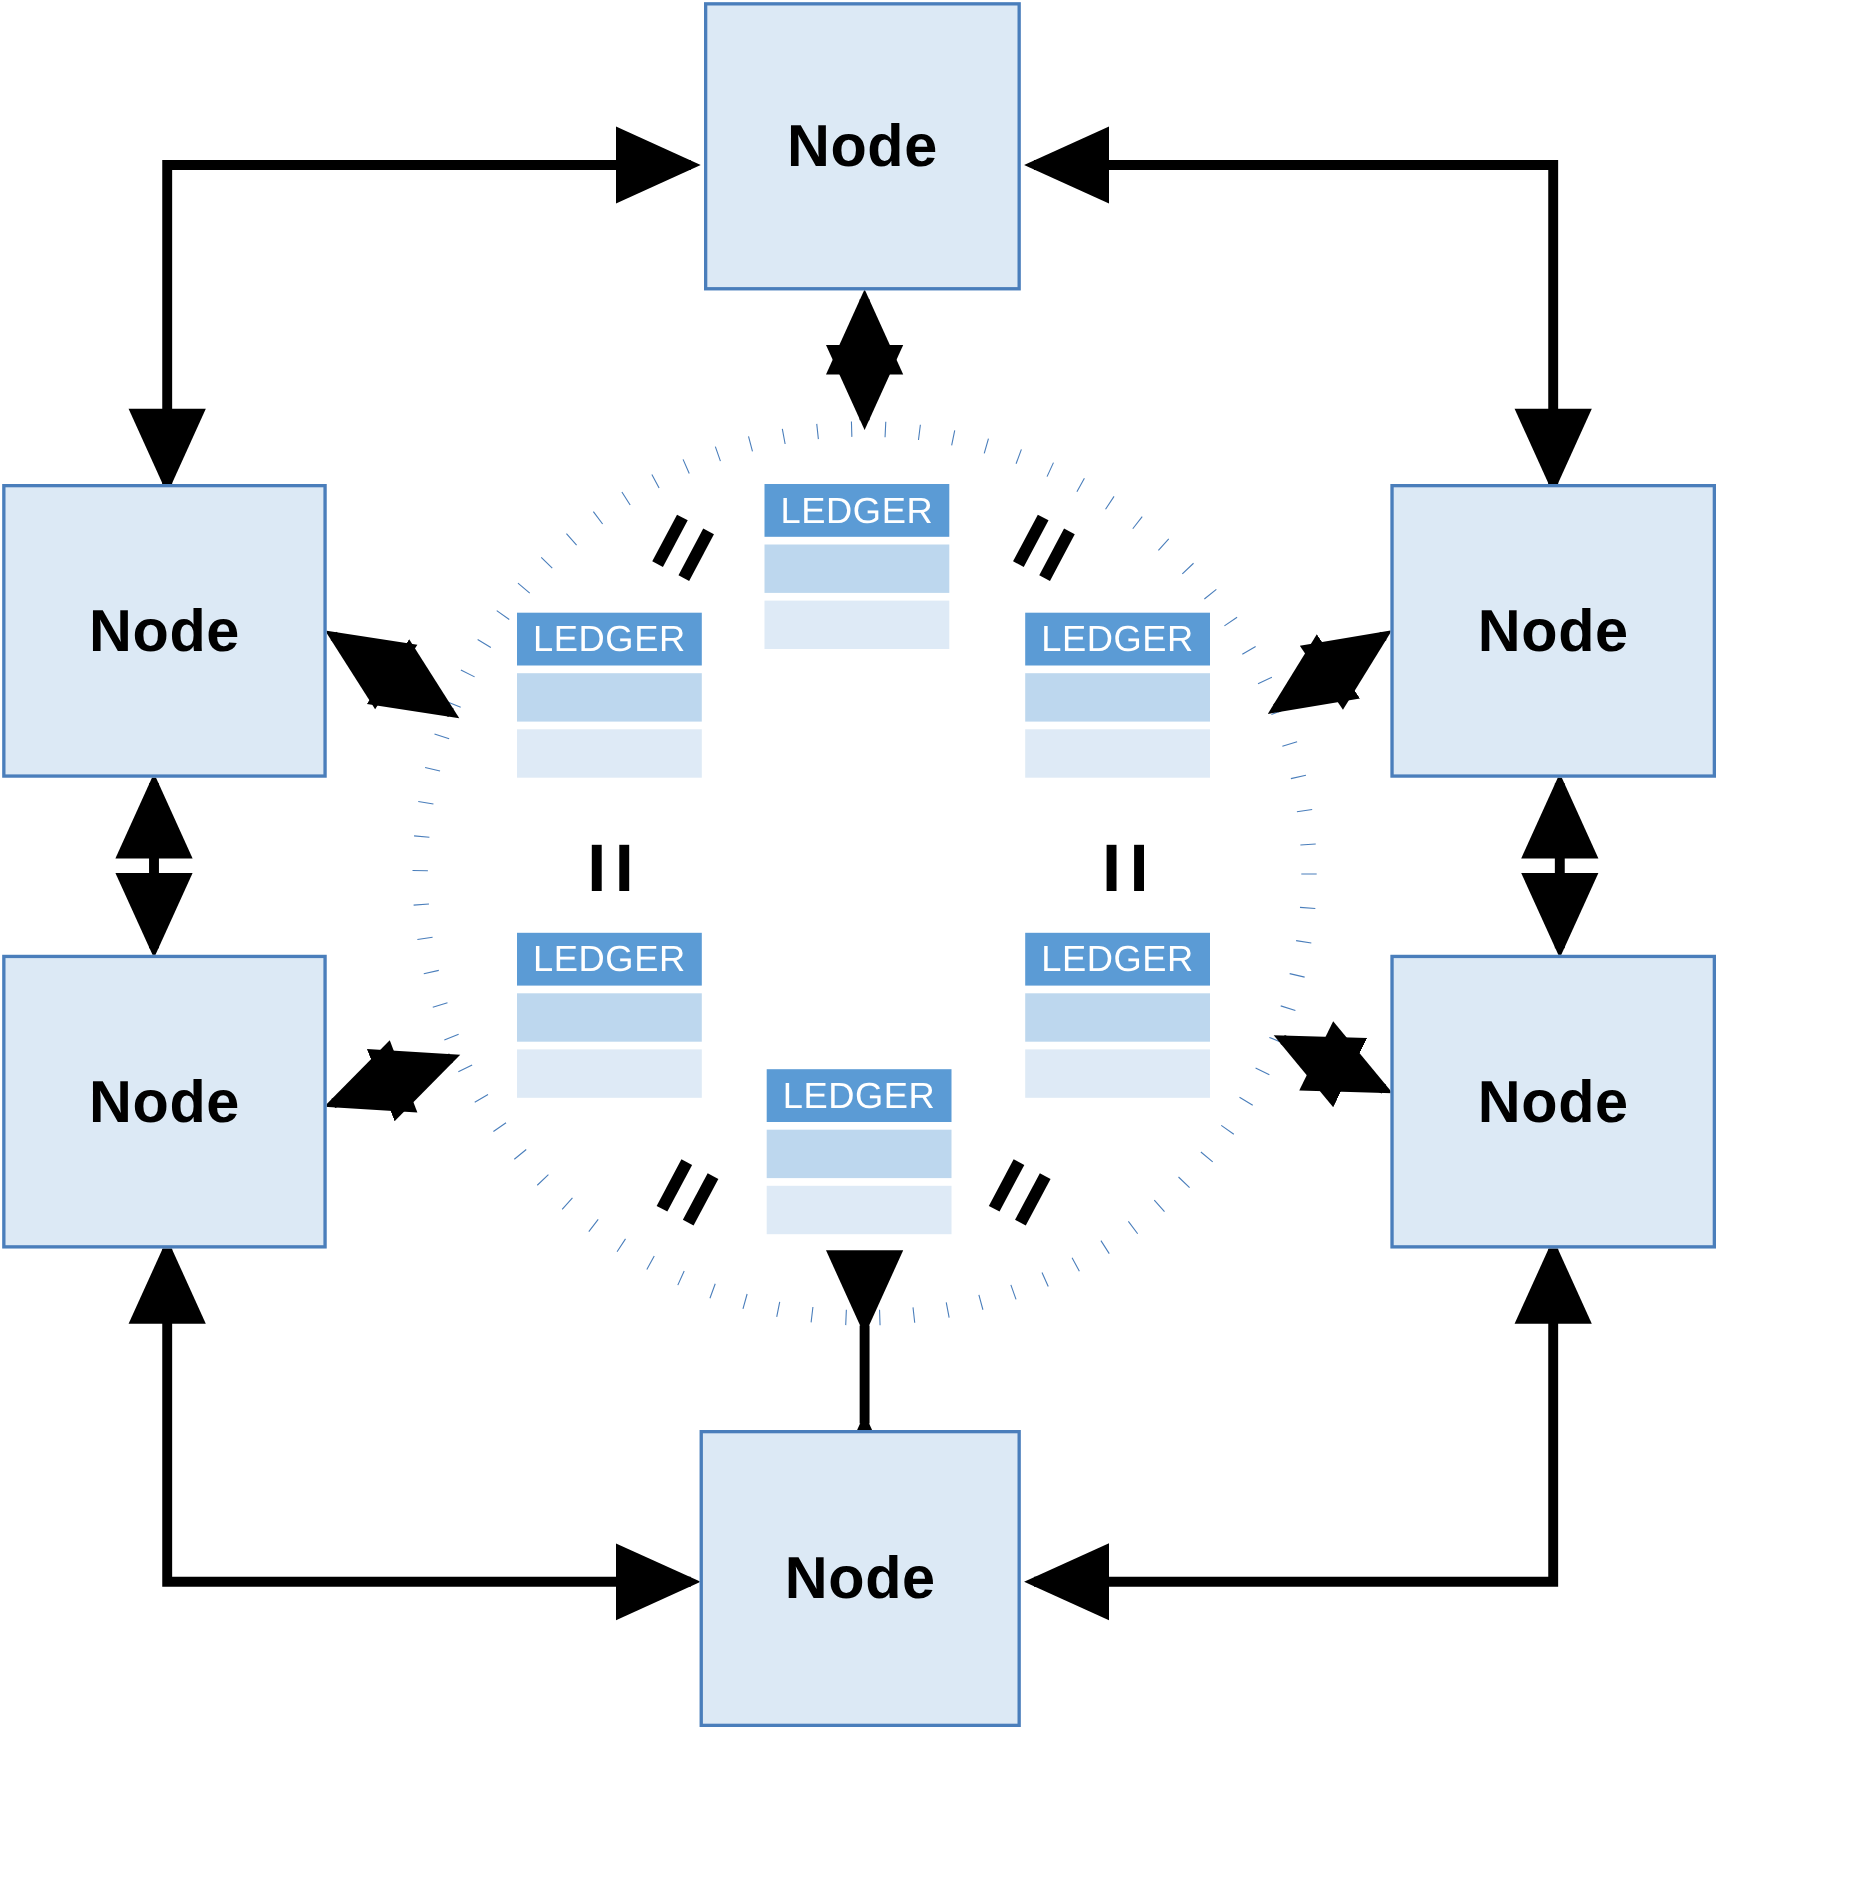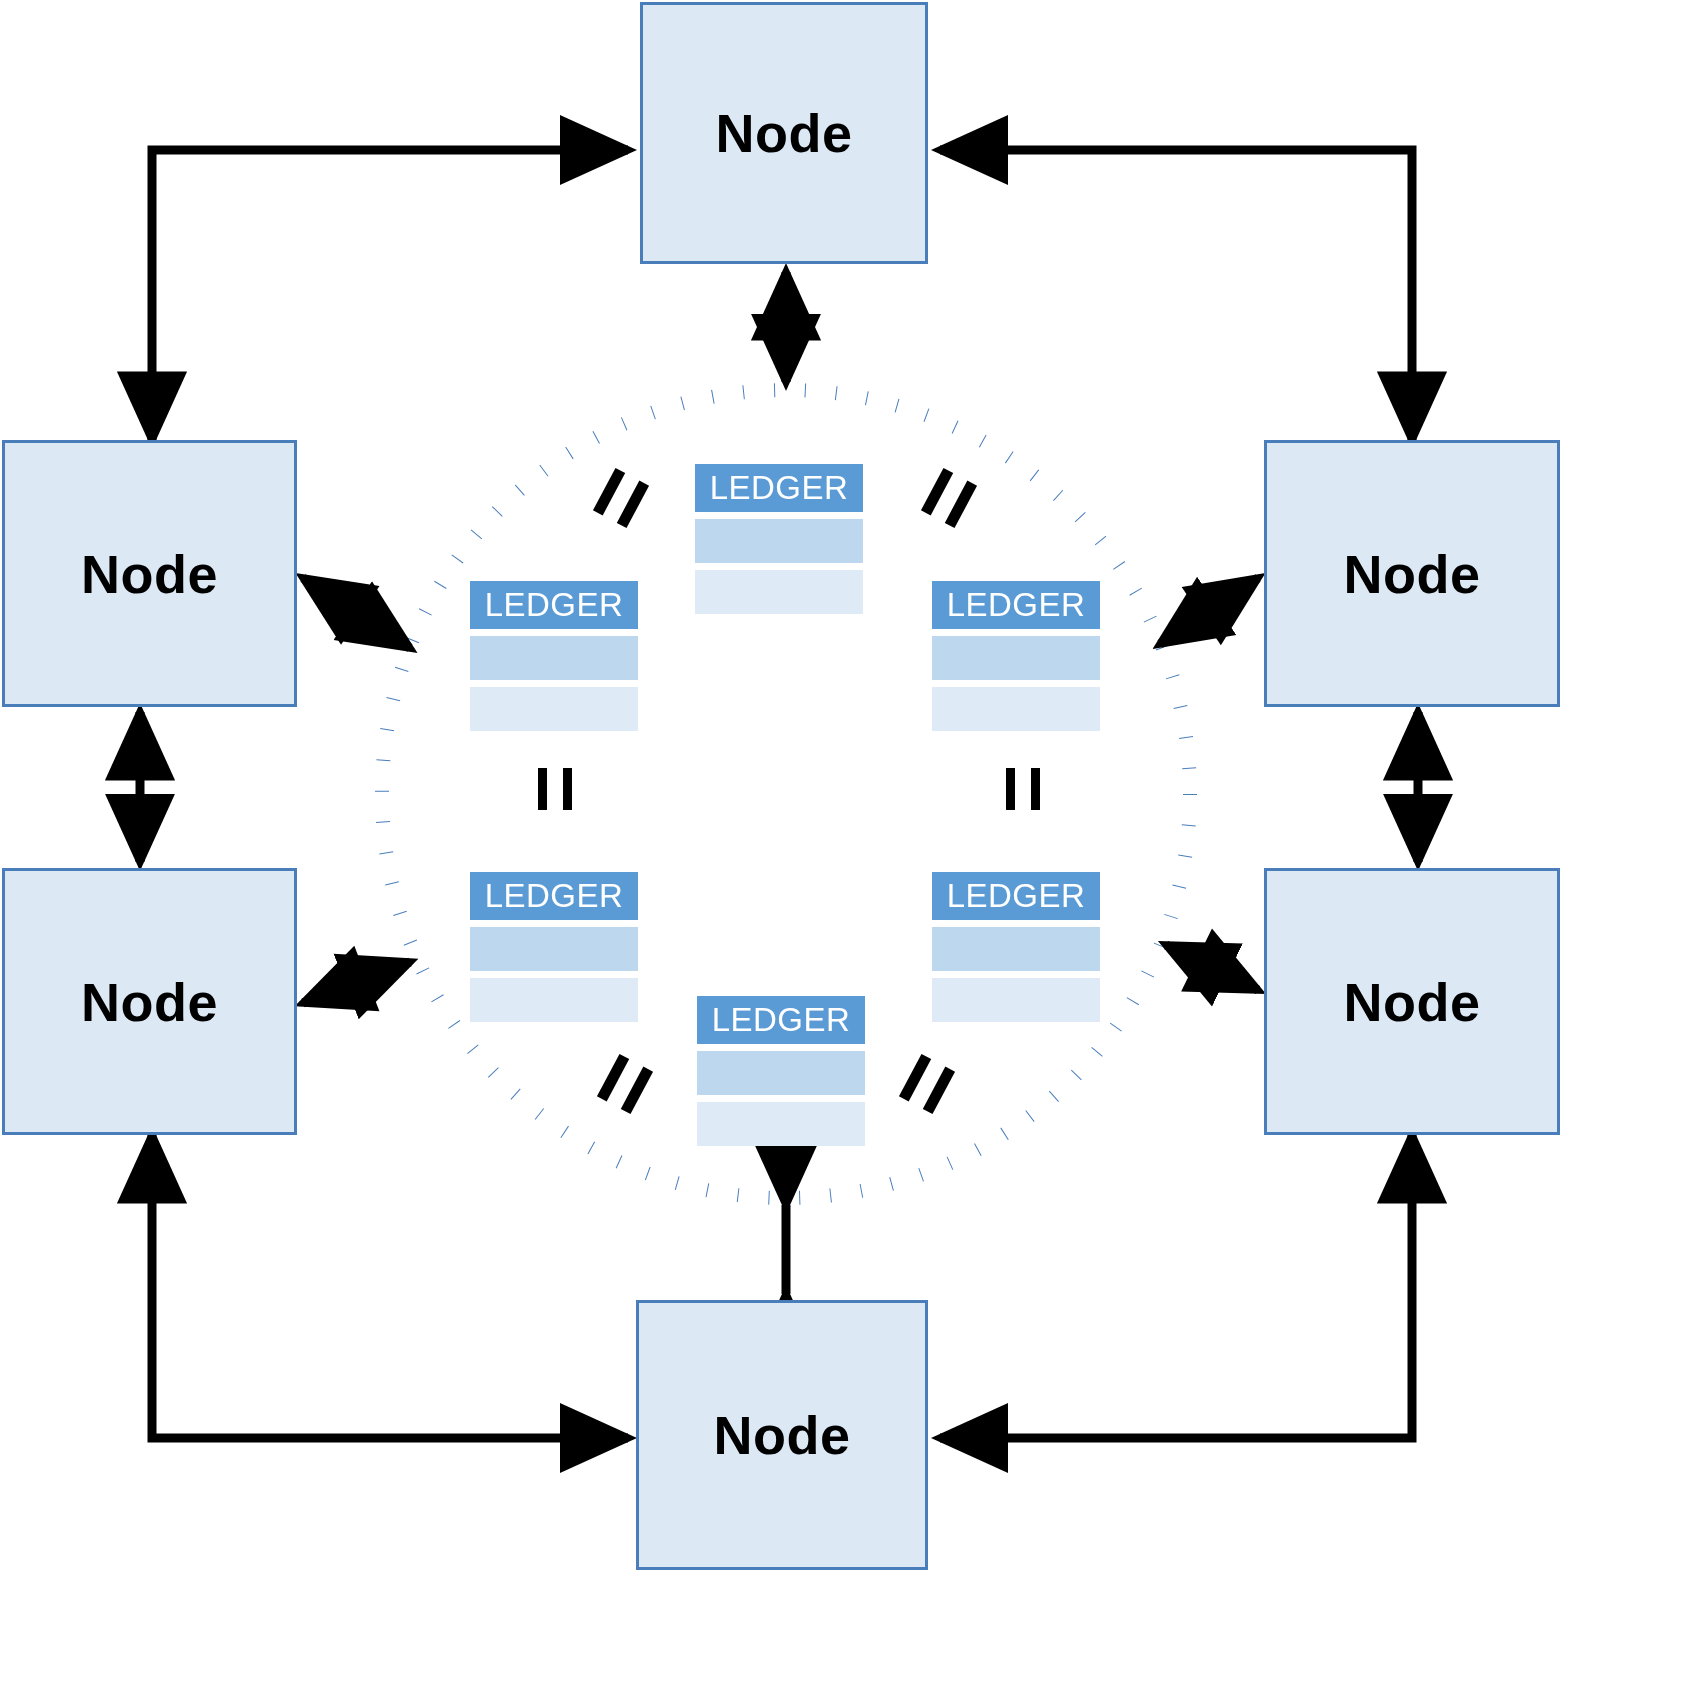--- a/index.html
+++ b/index.html
@@ -4,21 +4,21 @@
 <style>
   html,body{margin:0;padding:0;background:#ffffff;}
   body{width:1698px;height:1706px;position:relative;font-family:"Liberation Sans",sans-serif;overflow:hidden;}
   #stage{position:absolute;left:0;top:0;width:1698px;height:1706px;text-decoration:underline;}
   #svgLayer{position:absolute;left:0;top:0;width:1698px;height:1706px;}
   .node-box{position:absolute;box-sizing:border-box;background:#dce9f5;border:3px solid #4a7ebb;
             display:flex;align-items:center;justify-content:center;}
   .node-label{font-size:54px;font-weight:bold;color:#000000;letter-spacing:.5px;line-height:1;}
   .ledger{position:absolute;}
   .ledger-head{box-sizing:border-box;background:#5b9bd5;color:#ffffff;font-size:33px;
-               display:flex;align-items:center;justify-content:center;letter-spacing:.5px;margin-top:24px;}
+               display:flex;align-items:center;justify-content:center;letter-spacing:.5px;}
   .ledger-r1{background:#bdd7ee;}
   .ledger-r2{background:#deeaf6;}
   .consensus{position:absolute;font-size:57px;font-weight:bold;color:#000;white-space:nowrap;}
   .eqmark{position:absolute;}
   .eqmark span{display:block;background:#000;}
   .eq-slant{transform:rotate(28deg);}
   .eq-vert span{width:9px;height:42px;float:left;}
   .eq-vert{width:34px;height:42px;}
   .eq-slant span{width:11px;height:48px;float:left;}
   .eq-slant{width:38px;height:48px;}

